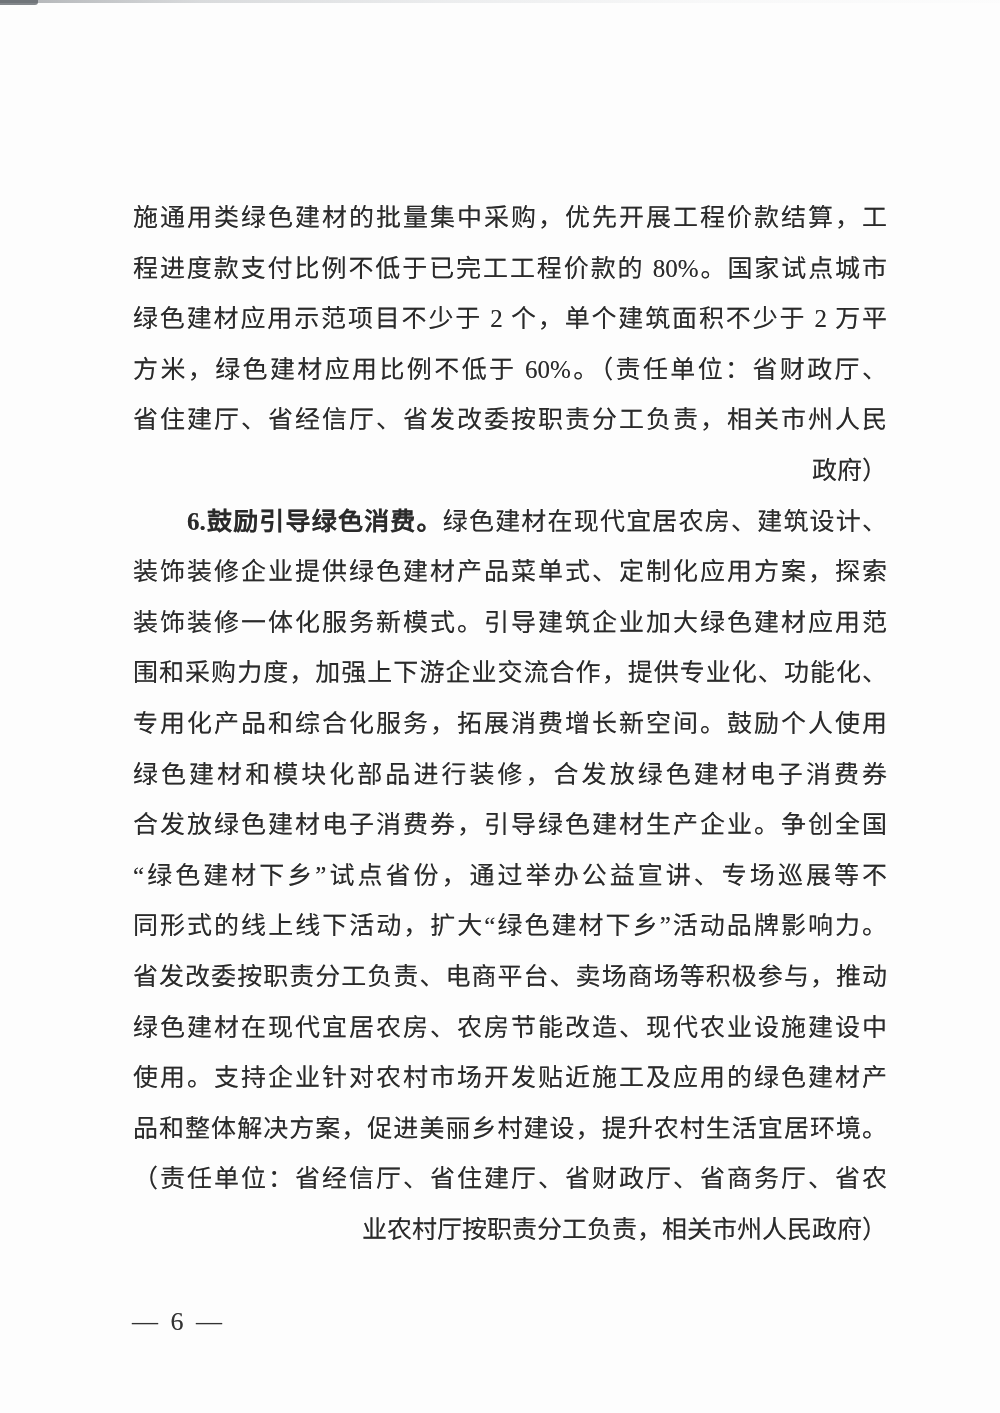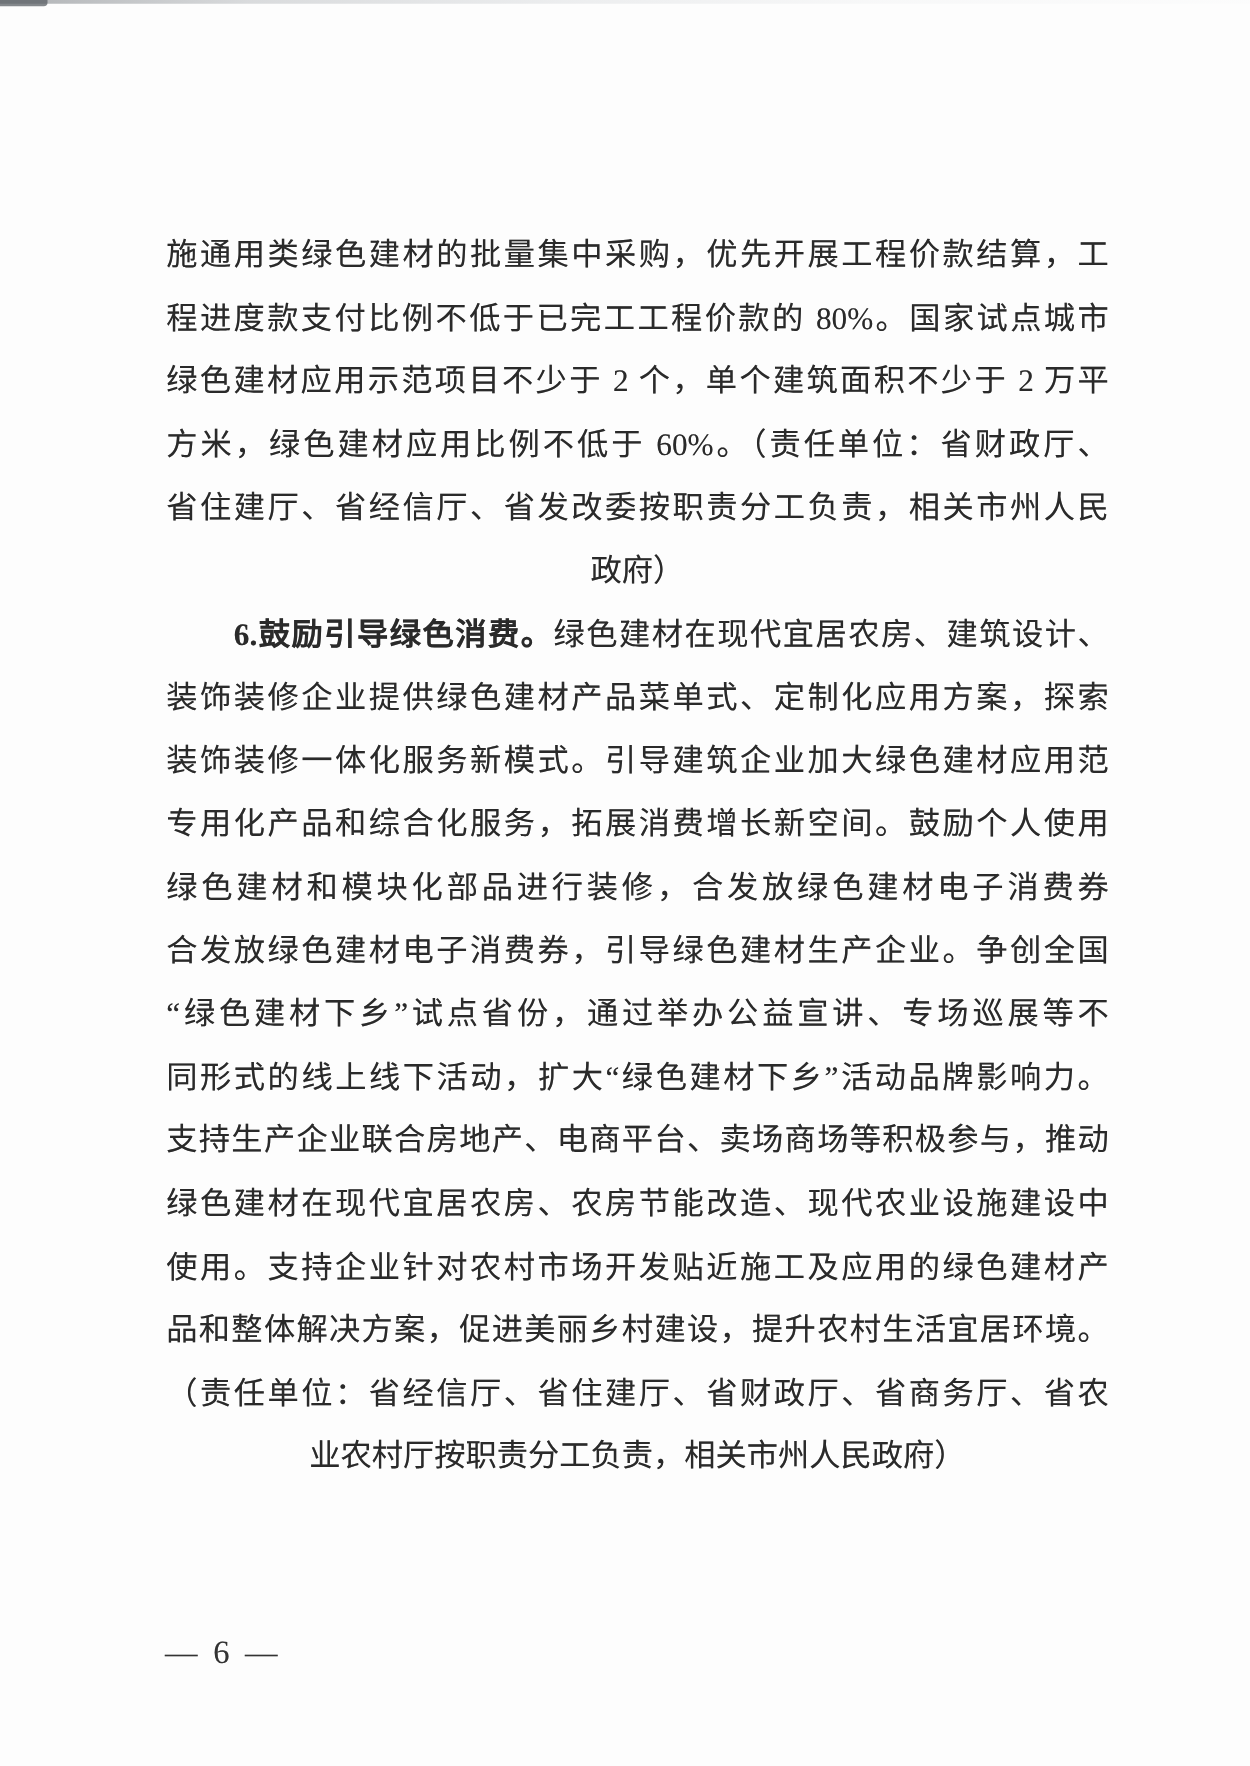--- a/index.html
+++ b/index.html
@@ -35,29 +35,29 @@
     top: 0;
     left: 0;
     width: 38px;
     height: 5px;
     background: rgba(90,95,100,0.75);
     border-radius: 0 0 3px 0;
   }
   .body-text {
     position: absolute;
     left: 133px;
-    top: 180px;
+    top: 193px;
     width: 754px;
   }
   .line {
     margin: 0;
     height: 50.6px;
     line-height: 50.6px;
     font-size: 25px;
-    text-align: center;
+    text-align: right;
     text-shadow: 0 0 0.5px rgba(40,40,40,0.45);
   }
   
   .line.j {
     text-align: justify;
     text-align-last: justify;
     text-justify: inter-character;
   }
   .line.indent {
     text-indent: 54px;
@@ -93,26 +93,27 @@
       <p class="line j">绿色建材应用示范项目不少于 2 个，单个建筑面积不少于 2 万平</p>
       <p class="line j">方米，绿色建材应用比例不低于 60%。（责任单位：省财政厅、</p>
       <p class="line j">省住建厅、省经信厅、省发改委按职责分工负责，相关市州人民</p>
       <p class="line">政府）</p>
     </section>
 
     <section>
       <p class="line j indent"><span class="bold">6.鼓励引导绿色消费。</span><span>绿色建材在现代宜居农房、建筑设计、</span></p>
       <p class="line j">装饰装修企业提供绿色建材产品菜单式、定制化应用方案，探索</p>
       <p class="line j">装饰装修一体化服务新模式。引导建筑企业加大绿色建材应用范</p>
+      <p class="line j">围和采购力度，加强上下游企业交流合作，提供专业化、功能化、</p>
       <p class="line j">专用化产品和综合化服务，拓展消费增长新空间。鼓励个人使用</p>
       <p class="line j">绿色建材和模块化部品进行装修，合发放绿色建材电子消费券</p>
       <p class="line j">合发放绿色建材电子消费券，引导绿色建材生产企业。争创全国</p>
       <p class="line j">“绿色建材下乡”试点省份，通过举办公益宣讲、专场巡展等不</p>
       <p class="line j">同形式的线上线下活动，扩大“绿色建材下乡”活动品牌影响力。</p>
-      <p class="line j">支持生产企业联合房地产、电商平台、卖场商场等积极参与，推动</p>
+      <p class="line j">省发改委按职责分工负责、电商平台、卖场商场等积极参与，推动</p>
       <p class="line j">绿色建材在现代宜居农房、农房节能改造、现代农业设施建设中</p>
       <p class="line j">使用。支持企业针对农村市场开发贴近施工及应用的绿色建材产</p>
       <p class="line j">品和整体解决方案，促进美丽乡村建设，提升农村生活宜居环境。</p>
       <p class="line j">（责任单位：省经信厅、省住建厅、省财政厅、省商务厅、省农</p>
       <p class="line">业农村厅按职责分工负责，相关市州人民政府）</p>
     </section>
 
   </main>
 
   <footer class="page-footer">

